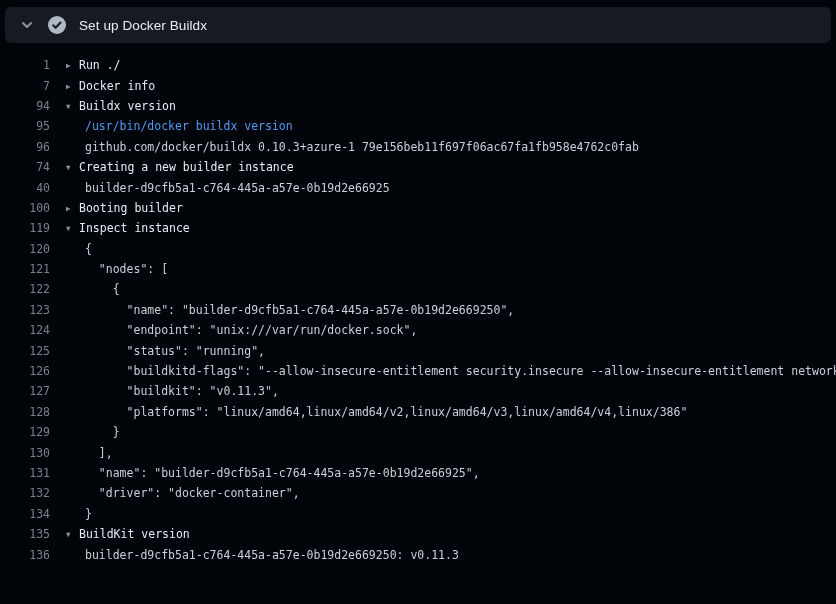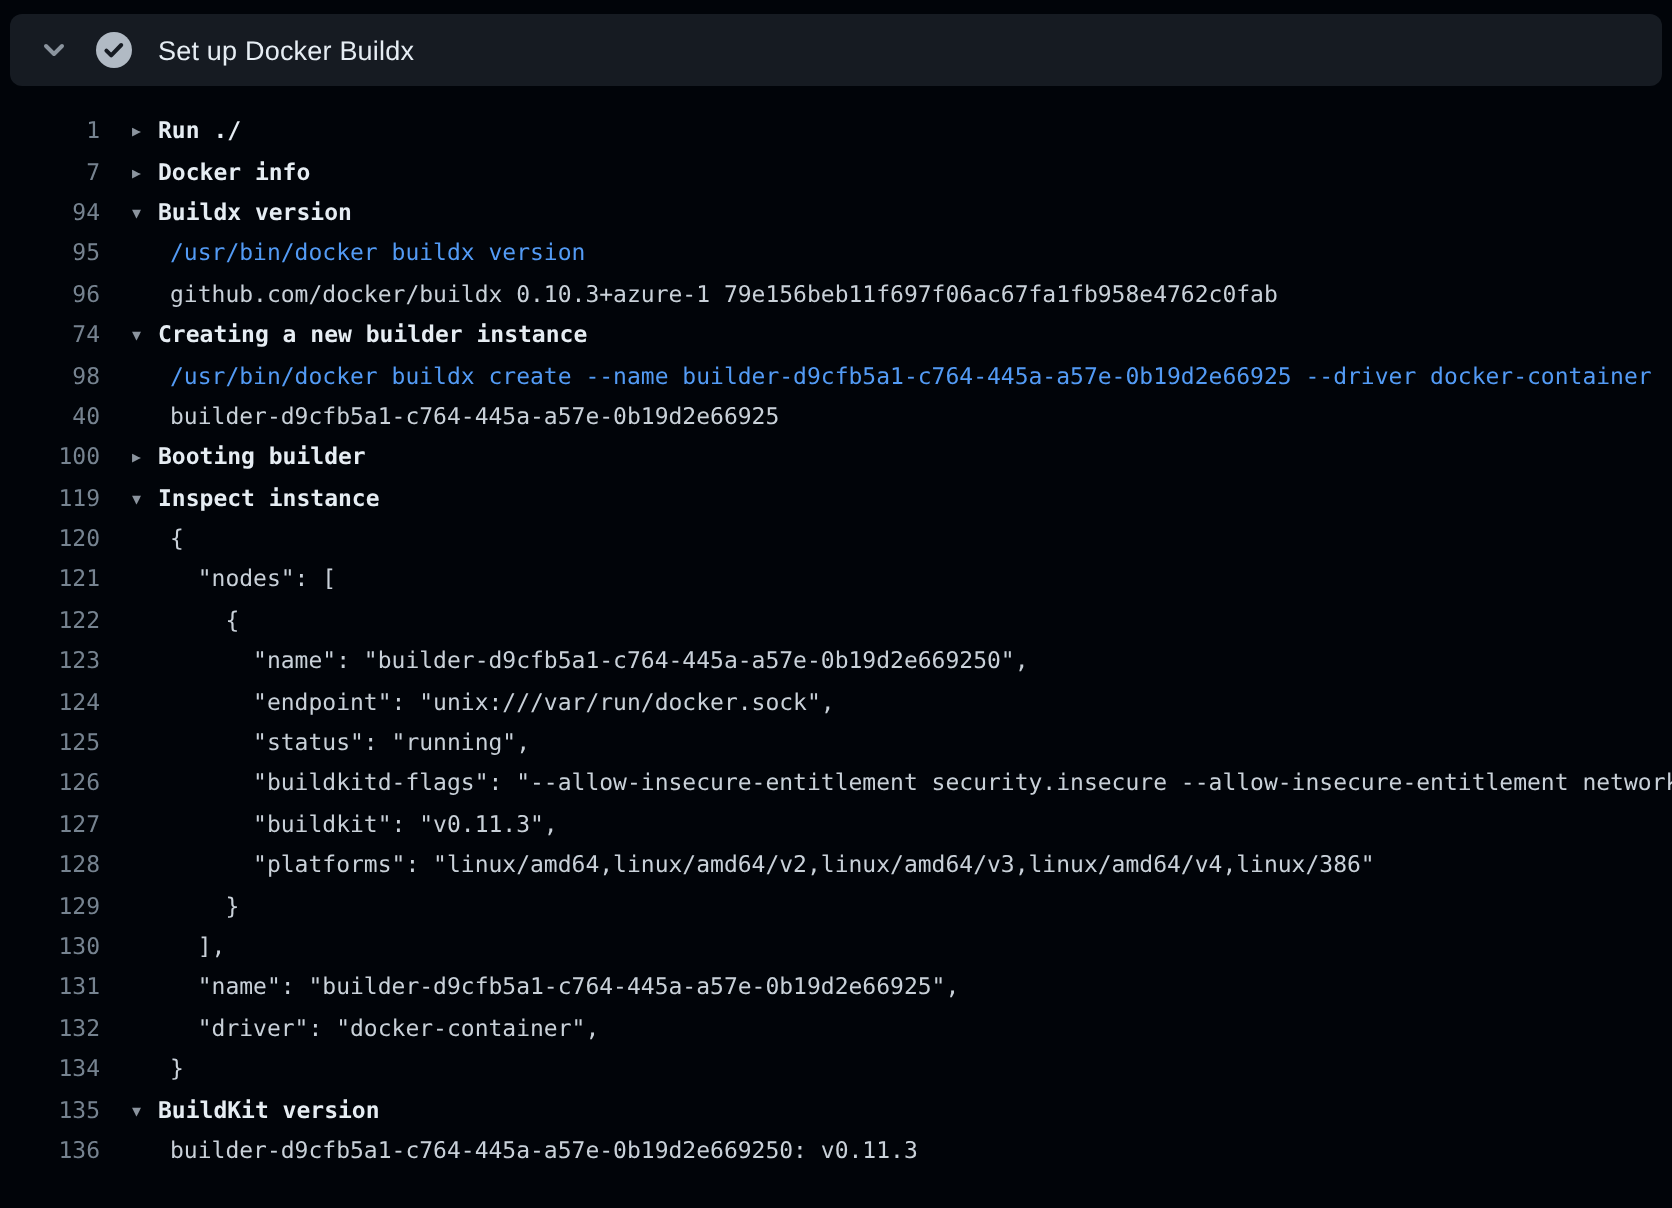--- a/index.html
+++ b/index.html
@@ -19,21 +19,21 @@
     color:#e6edf3;font-size:13.5px;font-weight:400;letter-spacing:.1px;
   }
   .log{
     position:absolute;left:0;top:43px;width:836px;padding-top:12px;overflow:hidden;
     font-family:"DejaVu Sans Mono","Liberation Mono",monospace;
     font-size:11.5px;
   }
   .row{display:flex;align-items:center;height:20.4px;white-space:pre;}
   .ln{flex:none;width:50px;text-align:right;color:#768390;}
   .rest{flex:none;padding-left:35px;white-space:pre;}
-  .row.group .rest{padding-left:16px;font-weight:bold;}
+  .row.group .rest{padding-left:16px;}
   .marker{display:inline-block;width:13px;font-size:7.5px;color:#8b949e;transform:translateY(-1px);}
   .t-group{color:#e6edf3;}
   .t-output{color:#c9d1d9;}
   .t-command{color:#539bf5;}
 </style>
 </head>
 <body>
 
 <div class="step-header">
   <span class="chevron-wrap">
@@ -50,21 +50,20 @@
   <span class="step-title">Set up Docker Buildx</span>
 </div>
 
 <div class="log">
     <div class="row group"><span class="ln">1</span><span class="rest"><span class="marker">▶</span><span class="t-group">Run ./</span></span></div>
     <div class="row group"><span class="ln">7</span><span class="rest"><span class="marker">▶</span><span class="t-group">Docker info</span></span></div>
     <div class="row group"><span class="ln">94</span><span class="rest"><span class="marker">▼</span><span class="t-group">Buildx version</span></span></div>
     <div class="row"><span class="ln">95</span><span class="rest"><span class="t-command">/usr/bin/docker buildx version</span></span></div>
     <div class="row"><span class="ln">96</span><span class="rest"><span class="t-output">github.com/docker/buildx 0.10.3+azure-1 79e156beb11f697f06ac67fa1fb958e4762c0fab</span></span></div>
     <div class="row group"><span class="ln">74</span><span class="rest"><span class="marker">▼</span><span class="t-group">Creating a new builder instance</span></span></div>
-    <div class="row"><span class="ln">98</span><span class="rest"><span class="t-command">/usr/bin/docker buildx create --name builder-d9cfb5a1-c764-445a-a57e-0b19d2e66925 --driver docker-container</span></span></div>
     <div class="row"><span class="ln">40</span><span class="rest"><span class="t-output">builder-d9cfb5a1-c764-445a-a57e-0b19d2e66925</span></span></div>
     <div class="row group"><span class="ln">100</span><span class="rest"><span class="marker">▶</span><span class="t-group">Booting builder</span></span></div>
     <div class="row group"><span class="ln">119</span><span class="rest"><span class="marker">▼</span><span class="t-group">Inspect instance</span></span></div>
     <div class="row"><span class="ln">120</span><span class="rest"><span class="t-output">{</span></span></div>
     <div class="row"><span class="ln">121</span><span class="rest"><span class="t-output">  "nodes": [</span></span></div>
     <div class="row"><span class="ln">122</span><span class="rest"><span class="t-output">    {</span></span></div>
     <div class="row"><span class="ln">123</span><span class="rest"><span class="t-output">      "name": "builder-d9cfb5a1-c764-445a-a57e-0b19d2e669250",</span></span></div>
     <div class="row"><span class="ln">124</span><span class="rest"><span class="t-output">      "endpoint": "unix:///var/run/docker.sock",</span></span></div>
     <div class="row"><span class="ln">125</span><span class="rest"><span class="t-output">      "status": "running",</span></span></div>
     <div class="row"><span class="ln">126</span><span class="rest"><span class="t-output">      "buildkitd-flags": "--allow-insecure-entitlement security.insecure --allow-insecure-entitlement network</span></span></div>

